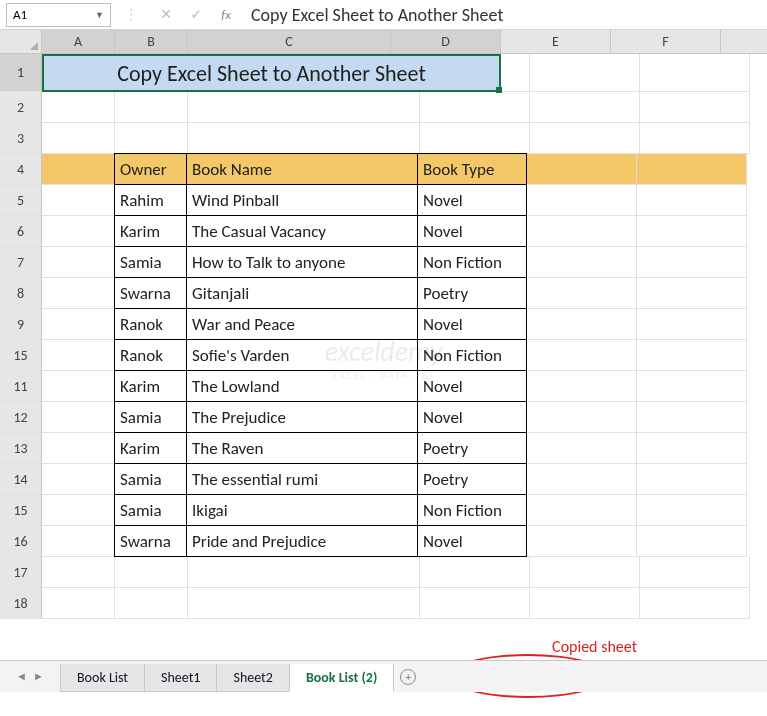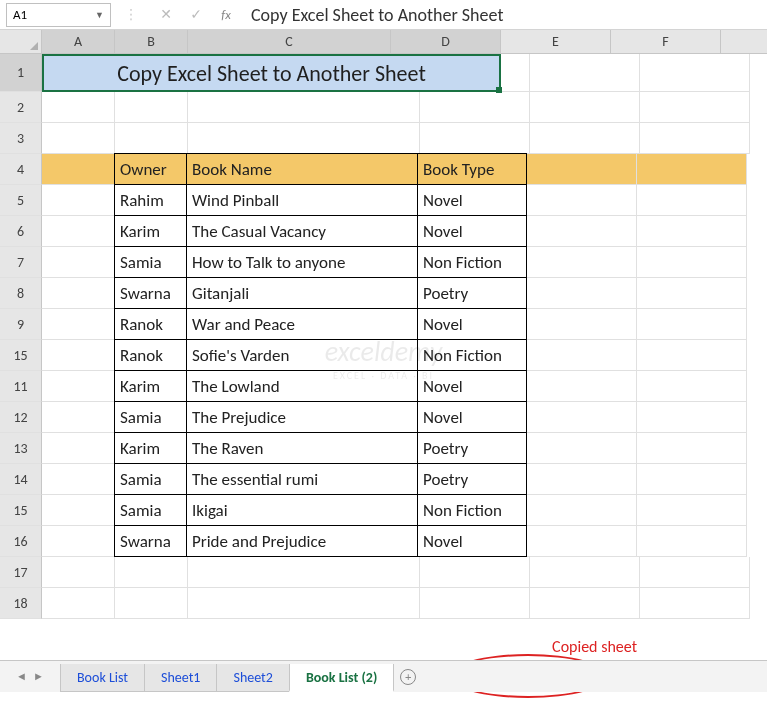--- a/index.html
+++ b/index.html
@@ -37,21 +37,21 @@
 .title-cell::after { content:""; position:absolute; right:-3px; bottom:-3px; width:6px; height:6px; background:#1a7243; }
 
 
 .tbl .cell { border:1px solid #000; margin:-1px 0 0 -1px; }
 .hdr .cell { background:#f4c869; font-weight:normal; }
 
 
 .tabbar { position:absolute; left:0; right:0; bottom:24px; height:32px; background:#f3f3f3; border-top:1px solid #c6c6c6; display:flex; align-items:center; }
 .tab-nav { width:60px; display:flex; justify-content:center; gap:6px; color:#888; font-size:11px; }
 .tabs { display:flex; align-items:flex-end; height:100%; }
-.tab { padding:0 16px; height:28px; display:flex; align-items:center; border:1px solid #c6c6c6; border-top:none; background:#e6e6e6; font-size:14px; color:#1d4ed8; margin-right:-1px; position:relative; }
+.tab { padding:0 16px; height:28px; display:flex; align-items:center; border:1px solid #c6c6c6; border-top:none; background:#e6e6e6; font-size:14px; color:#0f172a; margin-right:-1px; position:relative; }
 .tab.active { background:#fff; color:#1a7243; font-weight:bold; border-bottom:2px solid #fff; z-index:2; }
 .tab-add { width:30px; height:28px; display:flex; align-items:center; justify-content:center; color:#888; border:1px solid transparent; }
 .tab-add-circle { width:16px; height:16px; border:1px solid #888; border-radius:50%; display:flex; align-items:center; justify-content:center; font-size:12px; line-height:1; }
 
 
 .anno-text { position:absolute; font-size:16px; color:#d22; }
 .anno-ellipse { position:absolute; border:2px solid #d22; border-radius:50%; pointer-events:none; }
 
 
 .wm { position:absolute; left:50%; top:50%; transform:translate(-50%,-50%); opacity:0.08; text-align:center; pointer-events:none; }

